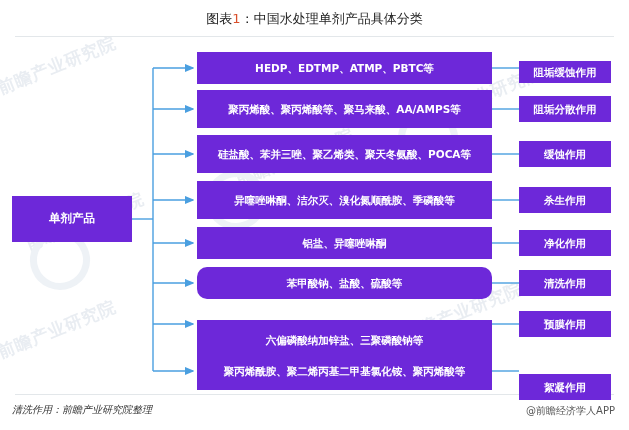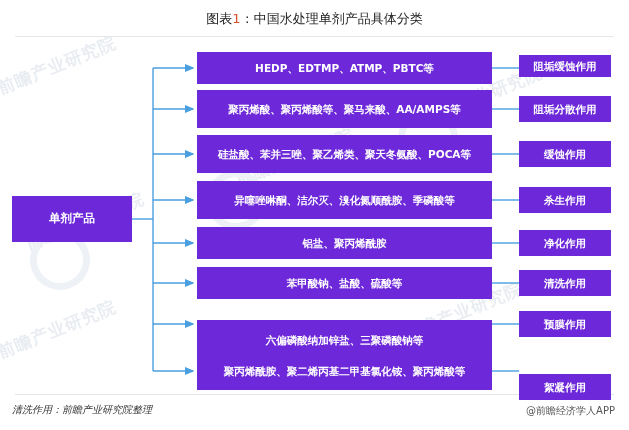--- a/index.html
+++ b/index.html
@@ -204,33 +204,33 @@
 <div class="node node-mid" style="top:90px;  height:38px;">
   <span>聚丙烯酸、聚丙烯酸等、聚马来酸、AA/AMPS等</span>
 </div>
 <div class="node node-mid" style="top:135px; height:38px;">
   <span>硅盐酸、苯并三唑、聚乙烯类、聚天冬氨酸、POCA等</span>
 </div>
 <div class="node node-mid" style="top:181px; height:38px;">
   <span>异噻唑啉酮、洁尔灭、溴化氮顺酰胺、季磷酸等</span>
 </div>
 <div class="node node-mid" style="top:227px; height:32px;">
-  <span>铝盐、聚丙烯酰胺</span>
-</div>
-<div class="node node-mid" style="top:267px; height:32px;">
+  <span>铝盐、异噻唑啉酮</span>
+</div>
+<div class="node node-mid" style="top:267px; height:32px;border-radius:10px;">
   <span>苯甲酸钠、盐酸、硫酸等</span>
 </div>
 <div class="node node-mid" style="top:320px; height:40px;">
   <span>六偏磷酸纳加锌盐、三聚磷酸钠等</span>
 </div>
 <div class="node node-mid" style="top:352px; height:38px;">
   <span>聚丙烯酰胺、聚二烯丙基二甲基氯化铵、聚丙烯酸等</span>
 </div>
 
-<div class="node node-right" style="top:55px;  height:22px;">
+<div class="node node-right" style="top:61px;  height:22px;">
   <span>阻垢缓蚀作用</span>
 </div>
 <div class="node node-right" style="top:96px;  height:26px;">
   <span>阻垢分散作用</span>
 </div>
 <div class="node node-right" style="top:141px; height:26px;">
   <span>缓蚀作用</span>
 </div>
 <div class="node node-right" style="top:187px; height:26px;">
   <span>杀生作用</span>

